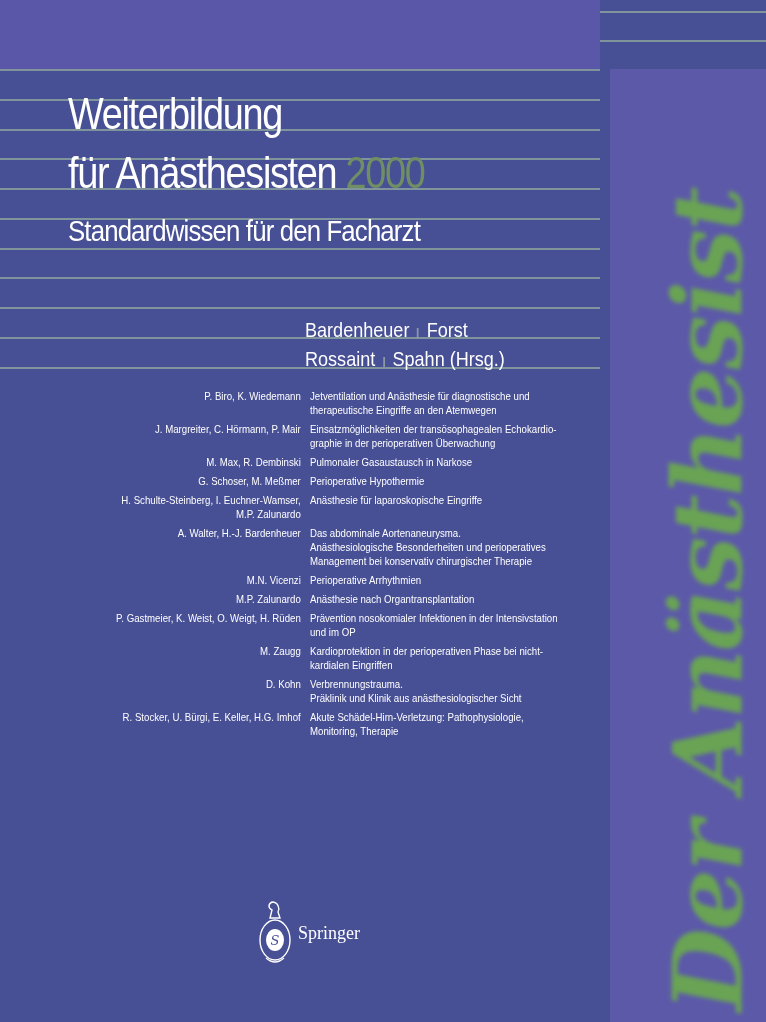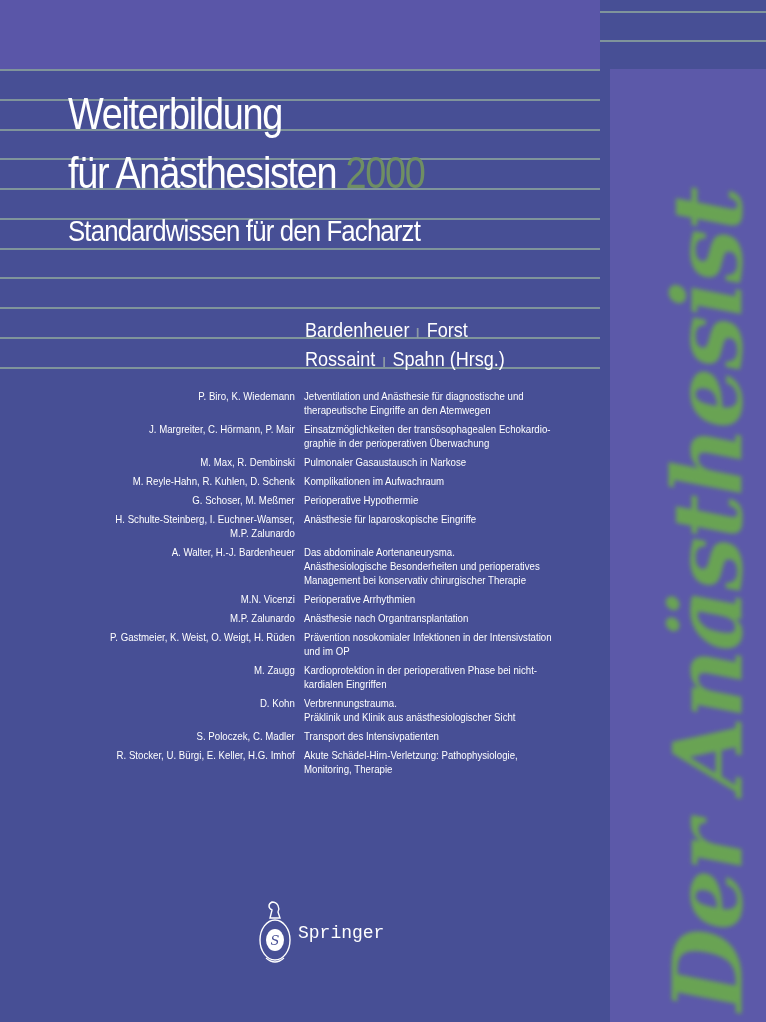--- a/index.html
+++ b/index.html
@@ -13,25 +13,25 @@
   .right-edge { position:absolute; left:0; top:69px; width:10px; height:953px; background:#474f95; }
   .vertical-title { position:absolute; left:108px; top:600px; transform:translate(-50%,-50%) rotate(-90deg); white-space:nowrap;
      font-family:"DejaVu Serif", serif; font-style:italic; font-weight:bold; font-size:96px; color:#6aa84f; letter-spacing:-2px;
      filter:blur(2px); opacity:0.95; }
   .title { position:absolute; left:68px; color:#ffffff; font-family:"Liberation Sans", sans-serif; font-size:44px; letter-spacing:-1.5px; line-height:1; transform:scaleX(0.86); transform-origin:left; }
   .year { color:#6f8e63; }
   .subtitle { position:absolute; left:68px; top:214px; color:#fff; font-size:30px; letter-spacing:-1px; transform:scaleX(0.86); transform-origin:left; white-space:nowrap; }
   .editors { position:absolute; left:305px; color:#fff; font-size:21px; transform:scaleX(0.86); transform-origin:left; white-space:nowrap; }
   .sep { display:inline-block; width:2px; height:10px; background:#8c9aa6; margin:0 9px; vertical-align:-1px; }
   .toc { position:absolute; left:0; top:389px; width:600px; }
-  .toc-row { display:flex; margin-bottom:5px; font-size:10.5px; line-height:14px; color:#fff; }
+  .toc-row { display:flex; margin-bottom:5px; font-size:10.5px; line-height:14px; color:#fff;padding-left:6px; }
   .toc-author { width:304px; text-align:right; padding-right:10px; box-sizing:border-box; transform:scaleX(0.92); transform-origin:right; }
   .toc-topic { width:286px; transform:scaleX(0.92); transform-origin:left; white-space:pre-line; }
   .publisher { position:absolute; left:258px; top:900px; display:flex; align-items:center; }
-  .pub-name { color:#fff; font-family:Liberation Mono, monospace; font-size:18px; margin-left:6px; }
+  .pub-name { color:#fff; font-family:Liberation Serif, serif; font-size:18px; margin-left:6px; }
 </style>
 </head>
 <body>
 
 <div class="top-band"></div>
 <div class="left-panel"></div>
 
 <div class="hline" style="top:69px"></div>
 <div class="hline" style="top:99px"></div>
 <div class="hline" style="top:129px"></div>
@@ -73,24 +73,20 @@
     <div class="toc-row">
       <div class="toc-author" style="white-space: pre-line;">J. Margreiter, C. Hörmann, P. Mair</div>
       <div class="toc-topic">Einsatzmöglichkeiten der transösophagealen Echokardio-
 graphie in der perioperativen Überwachung</div>
     </div>
     <div class="toc-row">
       <div class="toc-author" style="white-space: pre-line;">M. Max, R. Dembinski</div>
       <div class="toc-topic">Pulmonaler Gasaustausch in Narkose</div>
     </div>
     <div class="toc-row">
-      <div class="toc-author" style="white-space: pre-line;">M. Reyle-Hahn, R. Kuhlen, D. Schenk</div>
-      <div class="toc-topic">Komplikationen im Aufwachraum</div>
-    </div>
-    <div class="toc-row">
       <div class="toc-author" style="white-space: pre-line;">G. Schoser, M. Meßmer</div>
       <div class="toc-topic">Perioperative Hypothermie</div>
     </div>
     <div class="toc-row">
       <div class="toc-author" style="white-space: pre-line;">H. Schulte-Steinberg, I. Euchner-Wamser,
 M.P. Zalunardo</div>
       <div class="toc-topic">Anästhesie für laparoskopische Eingriffe</div>
     </div>
     <div class="toc-row">
       <div class="toc-author" style="white-space: pre-line;">A. Walter, H.-J. Bardenheuer</div>
@@ -115,24 +111,20 @@
       <div class="toc-author" style="white-space: pre-line;">M. Zaugg</div>
       <div class="toc-topic">Kardioprotektion in der perioperativen Phase bei nicht-
 kardialen Eingriffen</div>
     </div>
     <div class="toc-row">
       <div class="toc-author" style="white-space: pre-line;">D. Kohn</div>
       <div class="toc-topic">Verbrennungstrauma.
 Präklinik und Klinik aus anästhesiologischer Sicht</div>
     </div>
     <div class="toc-row">
-      <div class="toc-author" style="white-space: pre-line;">S. Poloczek, C. Madler</div>
-      <div class="toc-topic">Transport des Intensivpatienten</div>
-    </div>
-    <div class="toc-row">
       <div class="toc-author" style="white-space: pre-line;">R. Stocker, U. Bürgi, E. Keller, H.G. Imhof</div>
       <div class="toc-topic">Akute Schädel-Hirn-Verletzung: Pathophysiologie,
 Monitoring, Therapie</div>
     </div>
   </div>
 
 <div class="publisher">
   <svg width="34" height="66" viewBox="0 0 34 66">
     <path d="M14 2 C20 2 22 8 20 12 L22 18 L12 18 L14 10 C10 8 10 4 14 2 Z" fill="none" stroke="#fff" stroke-width="1.4"></path>
     <ellipse cx="17" cy="40" rx="15" ry="20" fill="none" stroke="#fff" stroke-width="1.4"></ellipse>

